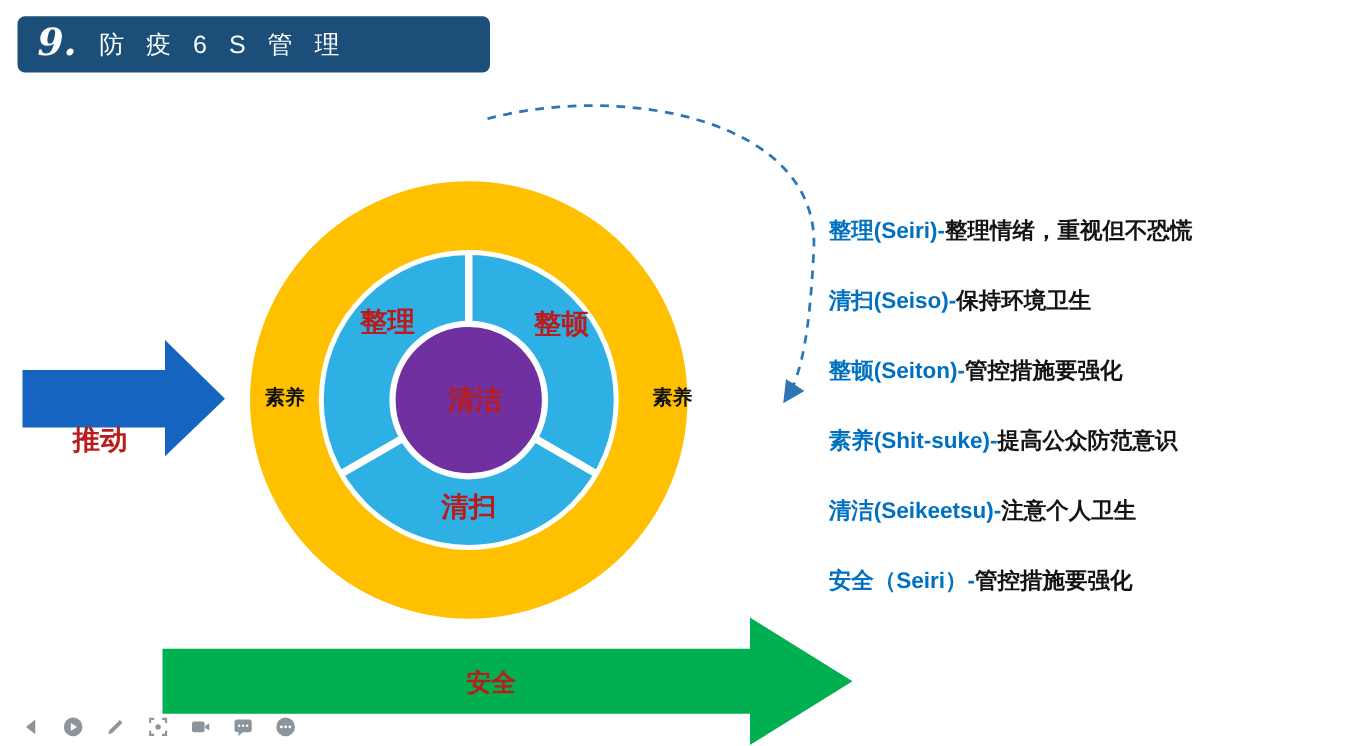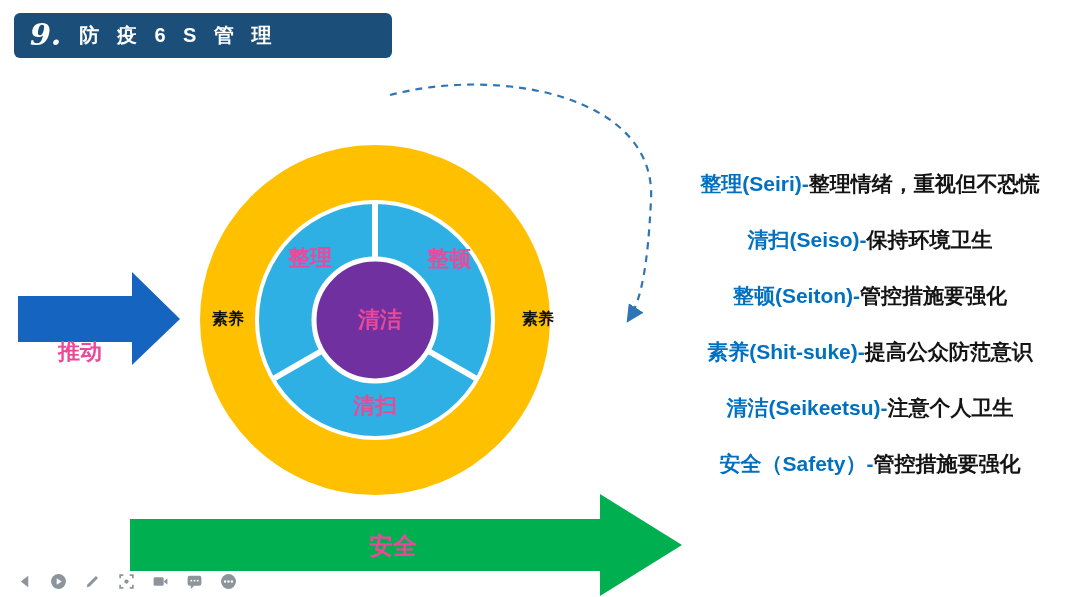--- a/index.html
+++ b/index.html
@@ -9,35 +9,35 @@
   }
   
   .header{
     position:absolute;left:14px;top:13px;width:378px;height:45px;
     background:#1B4E79;border-radius:6px;display:flex;align-items:center;color:#fff;
   }
   .hnum{
     font-family:"DejaVu Serif","Liberation Serif",serif;
     font-style:italic;font-weight:bold;font-size:30px;margin:0 18px 2px 16px;
   }
-  .htitle{font-size:20px;font-weight:bold;letter-spacing:6px;white-space:nowrap;}
+  .htitle{font-size:20px;font-weight:normal;letter-spacing:6px;white-space:nowrap;}
 
   .art{position:absolute;left:0;top:0;}
 
   
   .lbl{position:absolute;transform:translate(-50%,-50%);font-weight:bold;white-space:nowrap;}
-  .lbl.white{color:#ec4899;}
+  .lbl.white{color:#b91c1c;}
   .lbl.black{color:#111111;}
   .f20{font-size:16px;}
   .f22{font-size:22px;}
-  .f24{font-size:24px;}
+  .f24{font-size:20px;}
 
   
   .legend{position:absolute;left:663px;top:170px;width:414px;}
-  .legend-row{font-size:21px;line-height:28px;margin-bottom:28px;font-weight:bold;white-space:nowrap;text-align:center;}
+  .legend-row{font-size:18px;line-height:28px;margin-bottom:28px;font-weight:bold;white-space:nowrap;}
   .term{color:#0070C0;}
   .desc{color:#141414;}
 
   
   .toolbar{position:absolute;left:16px;bottom:7px;display:flex;align-items:center;gap:17px;}
   .ticon{width:17px;height:17px;display:block;cursor:pointer;}
 </style>
 </head>
 <body>
 
@@ -92,21 +92,21 @@
     <div class="legend-row">
       <span class="term">整顿(Seiton)-</span><span class="desc">管控措施要强化</span>
     </div>
     <div class="legend-row">
       <span class="term">素养(Shit-suke)-</span><span class="desc">提高公众防范意识</span>
     </div>
     <div class="legend-row">
       <span class="term">清洁(Seikeetsu)-</span><span class="desc">注意个人卫生</span>
     </div>
     <div class="legend-row">
-      <span class="term">安全（Safety）-</span><span class="desc">管控措施要强化</span>
+      <span class="term">安全（Seiri）-</span><span class="desc">管控措施要强化</span>
     </div>
   </div>
 
   <div class="toolbar">
     <svg class="ticon" viewBox="0 0 16 16">
       <path d="M11.5 2.5 L4.5 8 L11.5 13.5 Z" fill="#8d959c"></path>
     </svg>
     <svg class="ticon" viewBox="0 0 16 16">
       <circle cx="8" cy="8" r="7" fill="#8d959c"></circle>
       <path d="M6.3 5 L11 8 L6.3 11 Z" fill="#ffffff"></path>

